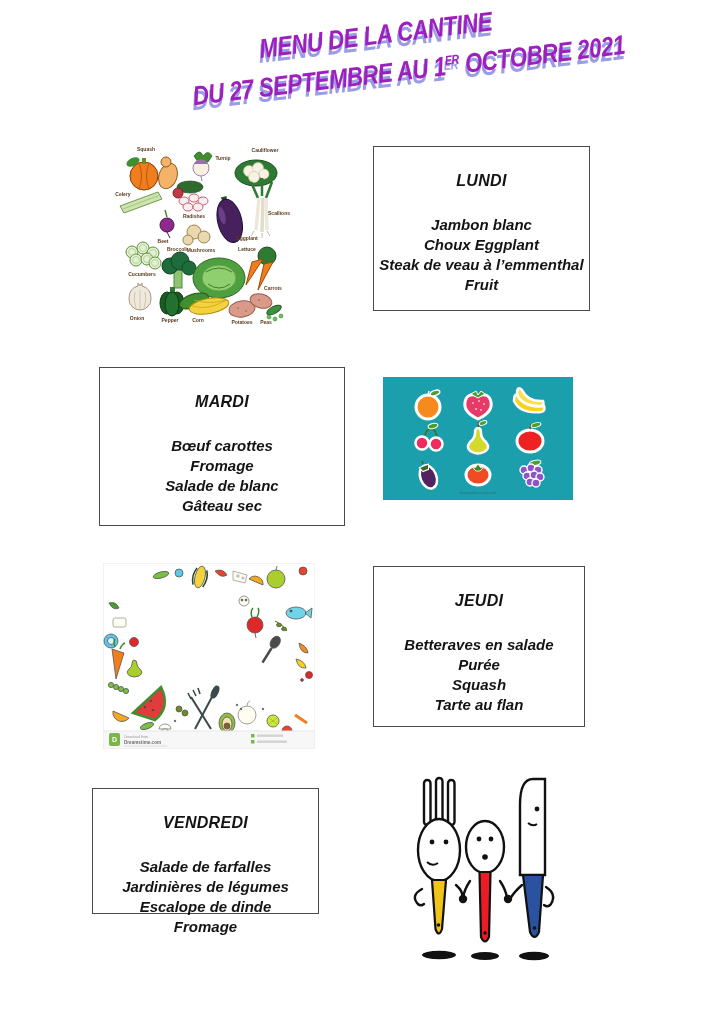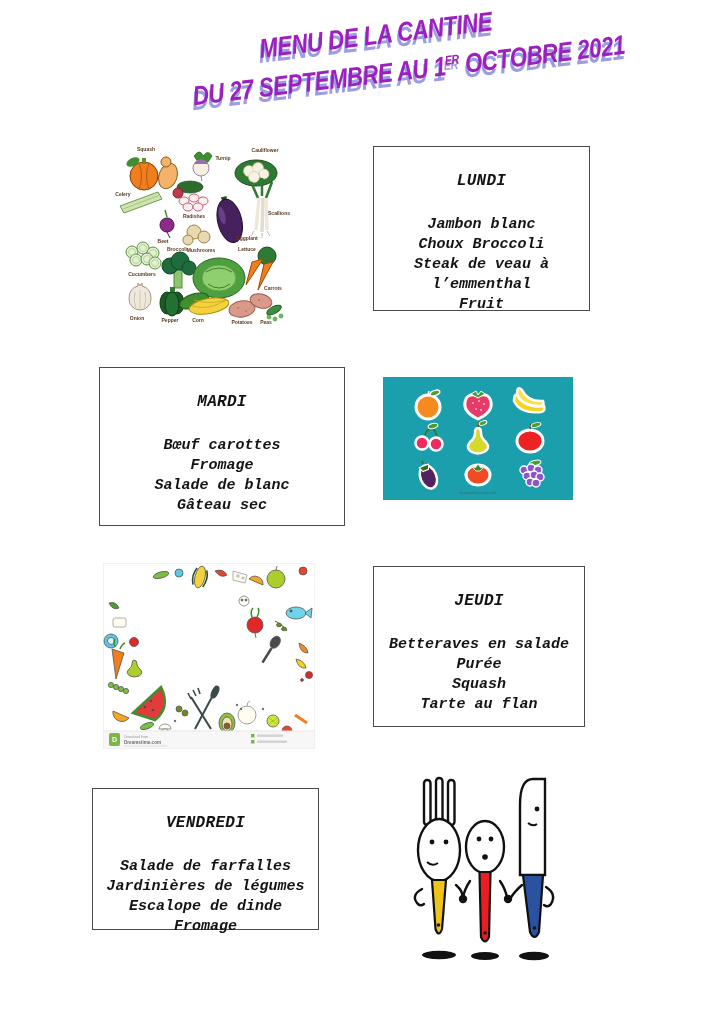--- a/index.html
+++ b/index.html
@@ -21,27 +21,27 @@
     white-space:nowrap;
     line-height:34px;
     letter-spacing:-0.5px;
   }
   .title .t1{font-size:27px;}
   .title .t2{font-size:27px;}
   .title sup{font-size:13px;vertical-align:super;}
   
   .menu-box{
     position:absolute;background:#fff;border:1.5px solid #4a4a4a;
-    font-family:Liberation Mono, monospace;font-weight:bold;font-style:italic;
+    font-family:Liberation Sans, sans-serif;font-weight:bold;font-style:italic;
     color:#141414;text-align:center;box-sizing:border-box;
   }
   .box-lundi   {left:373px;top:146px;width:217px;height:165px;}
   .box-mardi   {left:99px; top:367px;width:246px;height:159px;}
   .box-jeudi   {left:373px;top:566px;width:212px;height:161px;}
-  .box-vendredi{left:92px; top:788px;width:227px;height:142px;}
+  .box-vendredi{left:92px; top:788px;width:227px;height:126px;}
   .day-title{margin-top:25px;font-size:16px;letter-spacing:0.3px;}
   .menu-items{margin-top:25px;font-size:15px;line-height:20px;}
   
   .img{position:absolute;}
   .img-vegetables{left:106px;top:140px;}
   .img-fruits{left:383px;top:377px;}
   .img-doodle{left:103px;top:563px;}
   .img-cutlery{left:410px;top:775px;}
   .veg-label{font-family:"Liberation Sans",sans-serif;font-size:5px;font-weight:bold;fill:#5b3a1e;text-anchor:middle;}
   .wm-text1{font-size:3.6px;fill:#9a9a9a;}
@@ -198,21 +198,21 @@
       <circle cx="169" cy="179" r="2" fill="#6abf5a" stroke="#3e8e41" stroke-width="0.6"></circle>
       <circle cx="175" cy="176" r="2" fill="#6abf5a" stroke="#3e8e41" stroke-width="0.6"></circle>
       <text class="veg-label" x="160" y="184">Peas</text>
     </g>
   </svg>
 
   <div class="menu-box box-lundi">
     <div class="day-title">LUNDI</div>
     <div class="menu-items">
       <div>Jambon blanc</div>
-      <div>Choux Broccoli</div>
+      <div>Choux Eggplant</div>
       <div>Steak de veau à l’emmenthal</div>
       <div>Fruit</div>
       <div></div>
     </div>
   </div>
 
   <div class="menu-box box-mardi">
     <div class="day-title">MARDI</div>
     <div class="menu-items">
       <div>Bœuf carottes</div>

